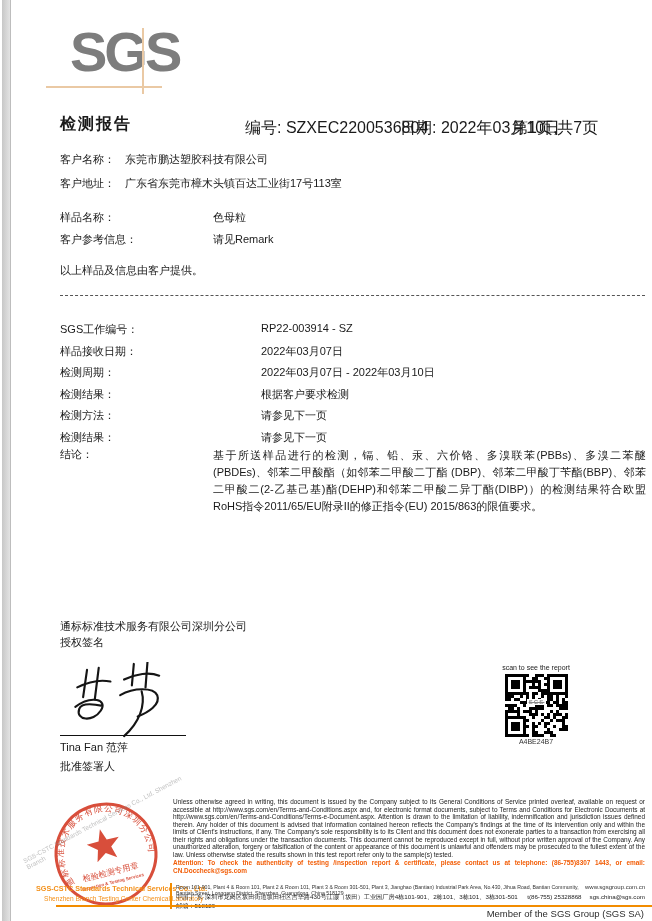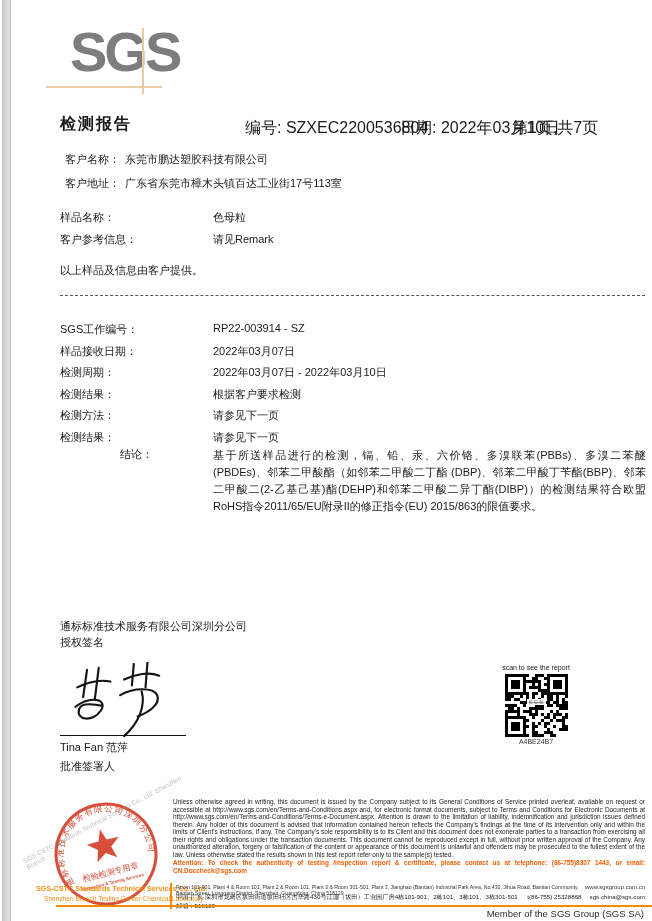--- a/index.html
+++ b/index.html
@@ -14,32 +14,32 @@
   .crop-v{position:absolute;left:142px;top:28px;width:2px;height:66px;background:#eac9a4;}
   .doc-title{position:absolute;left:60px;top:114px;font-size:16px;font-weight:bold;letter-spacing:2px;}
   .hdr{position:absolute;top:118px;font-size:16px;}
   .hdr-no{left:245px;}
   .hdr-date{left:400px;}
   .hdr-page{left:512px;}
   
   .rows{position:absolute;left:60px;font-size:11px;}
   .row{display:flex;}
   .rows-client{top:152px;}
-  .rows-client .row{height:24px;align-items:flex-start;text-align:center;}
+  .rows-client .row{height:24px;align-items:flex-start;}
   .rows-client .lbl{width:65px;flex:none;}
   .rows-sample{top:210px;}
   .rows-sample .row{height:22px;}
   .rows-sample .lbl{width:153px;flex:none;}
   .note{margin-top:9px;height:20px;}
   .sep{position:absolute;left:60px;top:295px;width:585px;border-top:1.5px dashed #555;}
   .rows-details{top:322px;}
-  .rows-details .row{height:21.5px;}
+  .rows-details .row{height:21.5px;gap:48px;}
   .rows-details .lbl{width:153px;flex:none;}
   .conclusion{position:absolute;left:60px;top:447px;display:flex;font-size:11px;}
-  .conclusion .lbl{width:153px;flex:none;text-align:center;}
+  .conclusion .lbl{width:153px;flex:none;}
   .conclusion .txt{width:433px;line-height:17px;text-align:justify;}
   
   .sig-company{position:absolute;left:60px;top:619px;font-size:11px;}
   .sig-auth{position:absolute;left:60px;top:635px;font-size:11px;}
   .sig-svg{position:absolute;left:62px;top:662px;}
   .sig-line{position:absolute;left:60px;top:735px;width:126px;border-top:1.5px solid #111;}
   .sig-name{position:absolute;left:60px;top:740px;font-size:11px;}
   .sig-title{position:absolute;left:60px;top:759px;font-size:11px;}
   
   .qr-caption{position:absolute;left:500px;top:664px;width:72px;font-size:7px;text-align:center;color:#222;}

